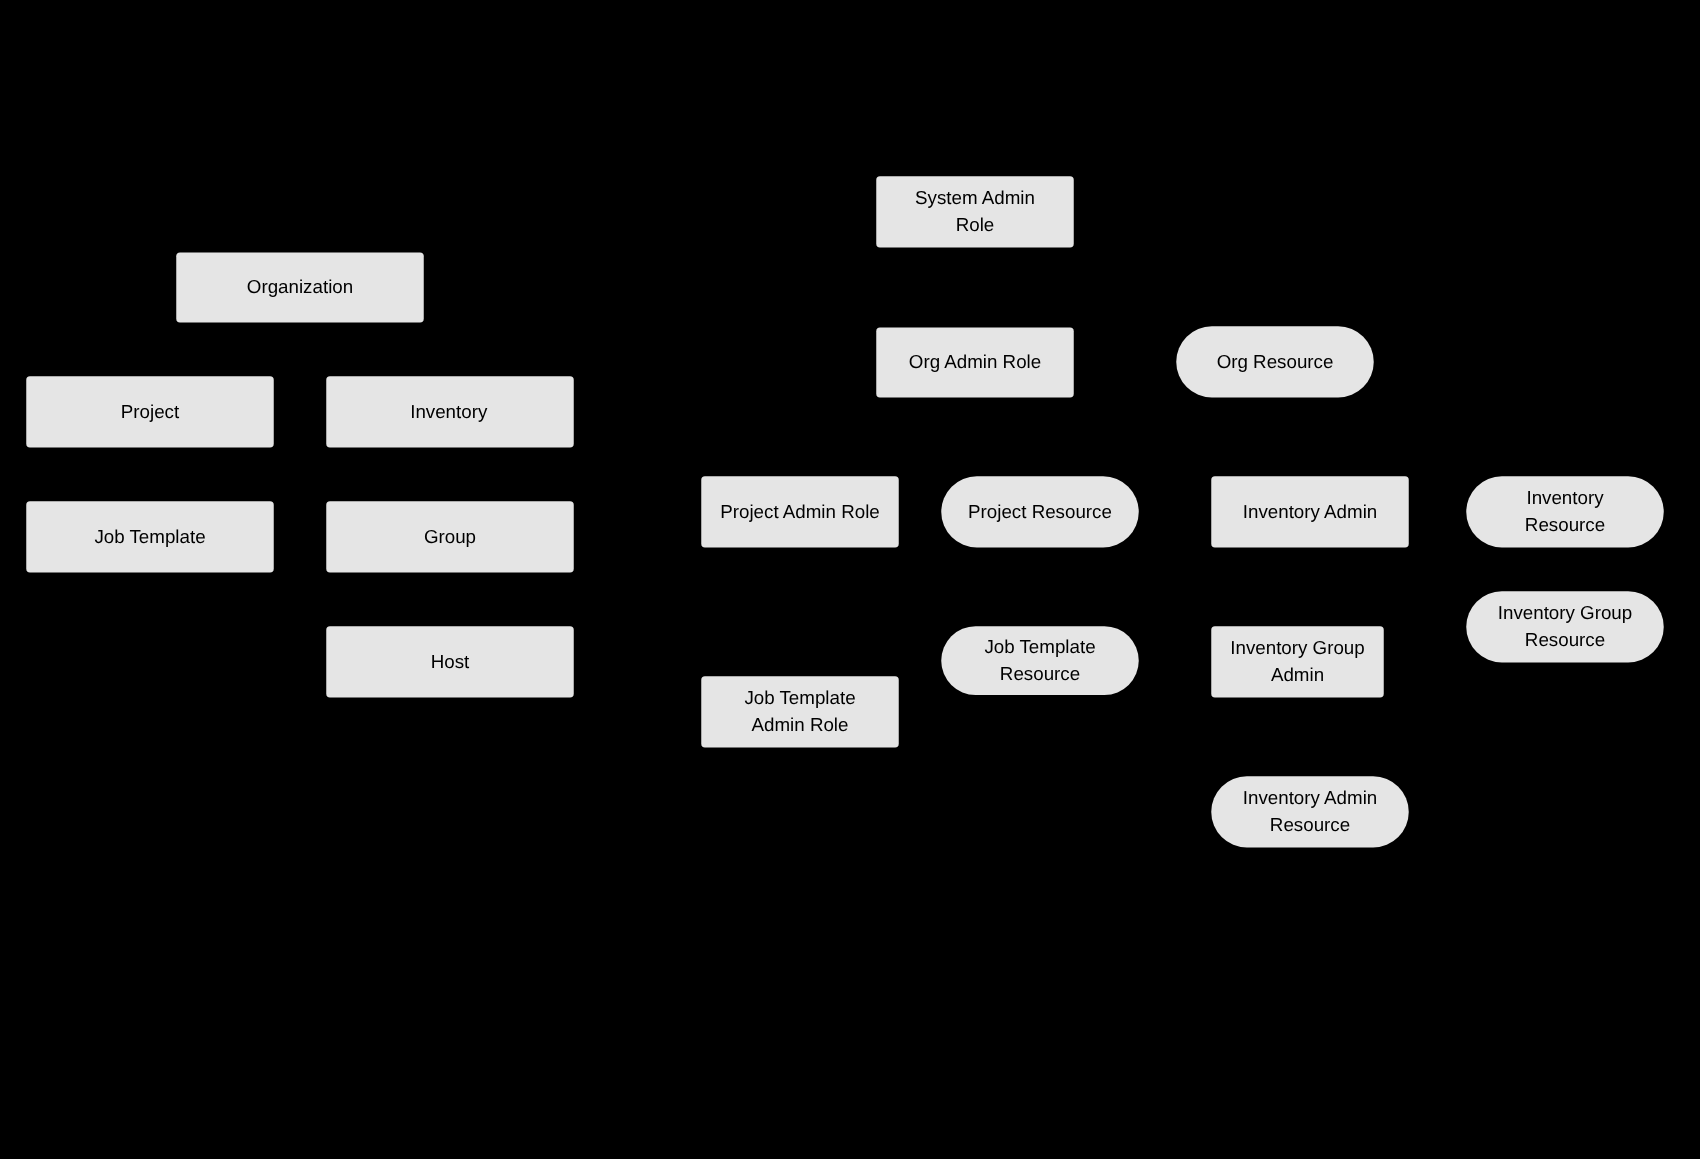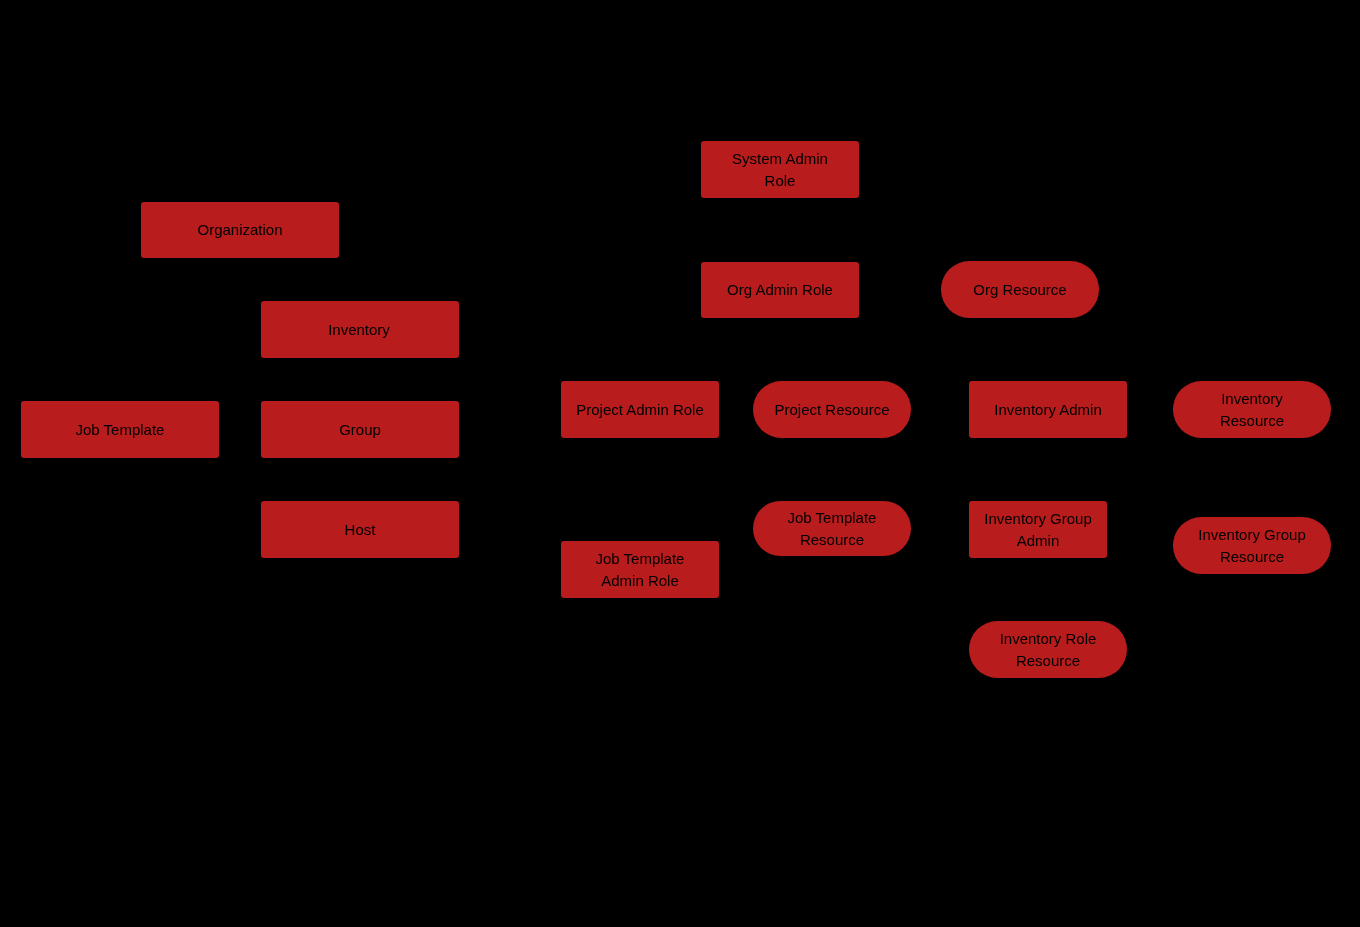--- a/index.html
+++ b/index.html
@@ -10,21 +10,21 @@
     .canvas {
       position: relative;
       width: 1360px;
       height: 927px;
       background: #000000;
       overflow: hidden;
       font-family: "Liberation Sans", sans-serif;
     }
     .node {
       position: absolute;
-      background: #b91c1c;
+      background: #e5e5e5;
       color: #000000;
       display: flex;
       align-items: center;
       justify-content: center;
       text-align: center;
       font-size: 15px;
       line-height: 1.45;
       box-sizing: border-box;
       padding: 4px 14px;
     }
@@ -35,20 +35,21 @@
       border-radius: 29px;
     }
   </style>
 </head>
 <body>
 
 <div class="canvas">
 
   <div class="node rect" style="left:141px; top:202px; width:198px; height:56px;">Organization</div>
 
+  <div class="node rect" style="left:21px; top:301px; width:198px; height:57px;">Project</div>
 
   <div class="node rect" style="left:261px; top:301px; width:198px; height:57px;padding-left:12px;">Inventory</div>
 
   <div class="node rect" style="left:21px; top:401px; width:198px; height:57px;">Job Template</div>
 
   <div class="node rect" style="left:261px; top:401px; width:198px; height:57px;">Group</div>
 
   <div class="node rect" style="left:261px; top:501px; width:198px; height:57px;">Host</div>
 
   <div class="node rect" style="left:701px; top:141px; width:158px; height:57px;">System Admin Role</div>
@@ -64,17 +65,17 @@
   <div class="node rect" style="left:969px; top:381px; width:158px; height:57px;">Inventory Admin</div>
 
   <div class="node pill" style="left:1173px; top:381px; width:158px; height:57px;">Inventory Resource</div>
 
   <div class="node rect" style="left:561px; top:501px; width:158px; height:57px;margin-top:40px;">Job Template Admin Role</div>
 
   <div class="node pill" style="left:753px; top:501px; width:158px; height:55px;">Job Template Resource</div>
 
   <div class="node rect" style="left:969px; top:501px; width:138px; height:57px;">Inventory Group Admin</div>
 
-  <div class="node pill" style="left:1173px; top:517px; width:158px; height:57px;">Inventory Group Resource</div>
+  <div class="node pill" style="left:1173px; top:473px; width:158px; height:57px;">Inventory Group Resource</div>
 
-  <div class="node pill" style="left:969px; top:621px; width:158px; height:57px;">Inventory Role Resource</div>
+  <div class="node pill" style="left:969px; top:621px; width:158px; height:57px;">Inventory Admin Resource</div>
 
 </div>
 
 </body></html>

